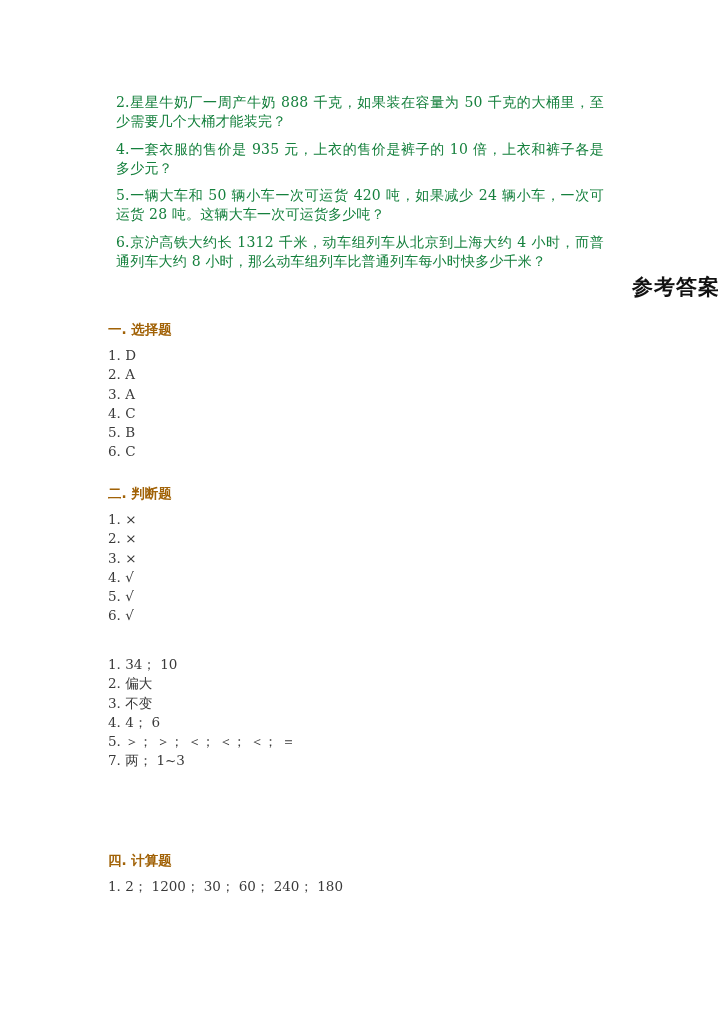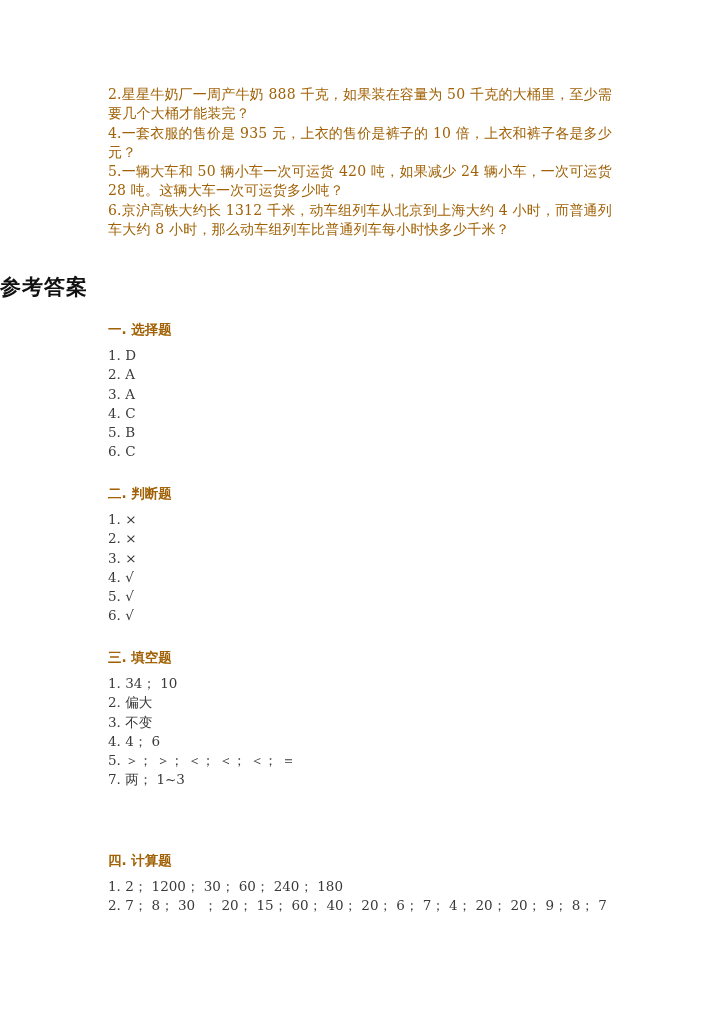--- a/index.html
+++ b/index.html
@@ -18,30 +18,30 @@
     .page {
       position: absolute;
       left: 108px;
       top: 85px;
       width: 504px;
     }
     .q {
       font-size: 14px;
       line-height: 19.3px;
       letter-spacing: 0.2px;
-      color: #a16207;
-      margin: 0;
+      color: #15803d;
+      margin: 8px;
       text-align: justify;
     }
     .title {
       position: absolute;
       left: 0;
       width: 720px;
       top: 273px;
-      text-align: left;
+      text-align: right;
       font-family: "DejaVu Sans", "Liberation Sans", sans-serif;
       font-weight: bold;
       font-size: 21px;
       letter-spacing: 1px;
       color: #111111;
       margin: 0;
     }
     .section {
       position: absolute;
       left: 108px;
@@ -96,30 +96,28 @@
     <p class="ans">1. ×</p>
     <p class="ans">2. ×</p>
     <p class="ans">3. ×</p>
     <p class="ans">4. √</p>
     <p class="ans">5. √</p>
     <p class="ans">6. √</p>
   </div>
 </div>
 
 <div class="section" style="top:648px;">
-  <p class="sec-heading">三. 填空题</p>
   <div class="answers">
     <p class="ans">1. 34； 10</p>
     <p class="ans">2. 偏大</p>
     <p class="ans">3. 不变</p>
     <p class="ans">4. 4； 6</p>
     <p class="ans">5. ＞； ＞； ＜； ＜； ＜； ＝</p>
     <p class="ans">7. 两； 1~3</p>
   </div>
 </div>
 
 <div class="section" style="top:851px;">
   <p class="sec-heading">四. 计算题</p>
   <div class="answers">
     <p class="ans">1. 2； 1200； 30； 60； 240； 180</p>
-    <p class="ans">2. 7； 8； 30  ； 20； 15； 60； 40； 20； 6； 7； 4； 20； 20； 9； 8； 7</p>
   </div>
 </div>
 
 </body></html>

